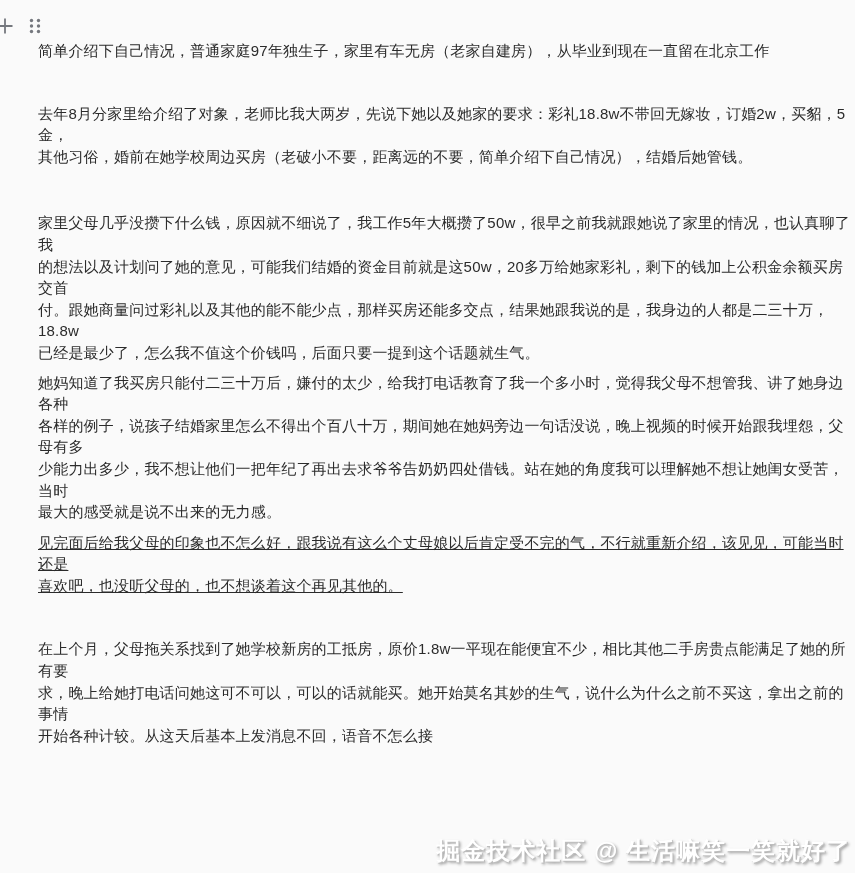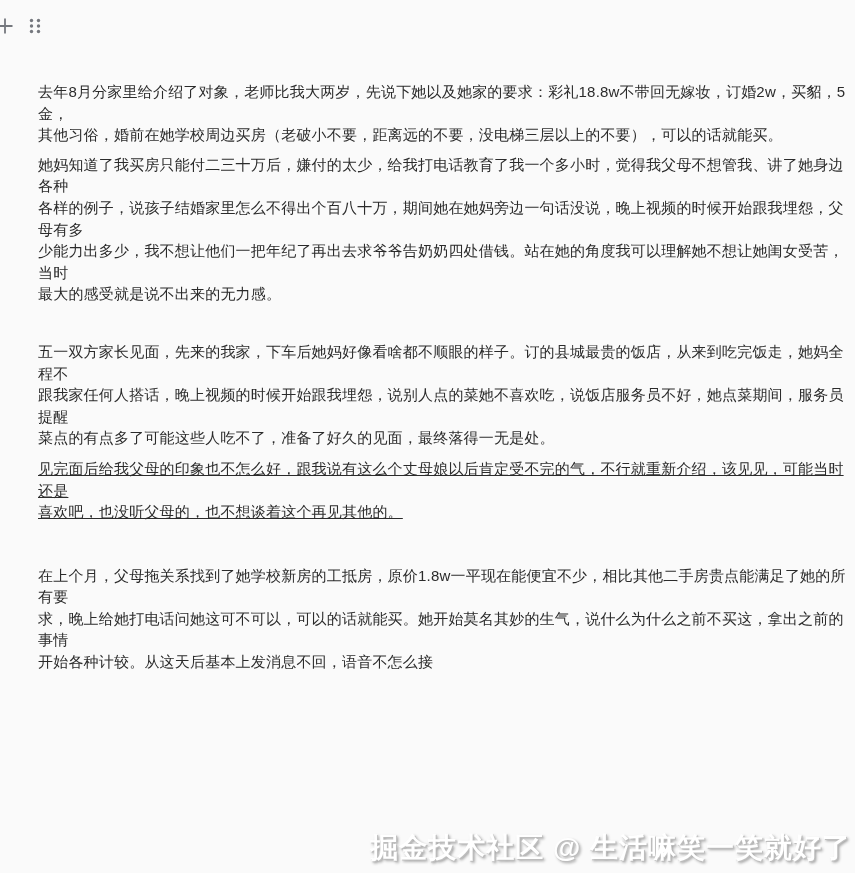--- a/index.html
+++ b/index.html
@@ -51,21 +51,21 @@
   .p2 { margin-top: 41px !important; }
   .p3 { margin-top: 45px !important; }
   .p4 { margin-top: 8px  !important; }
   .p5 { margin-top: 36px !important; }
   .p6 { margin-top: 9px  !important; text-decoration: underline; }
   .p7 { margin-top: 42px !important; }
   .watermark {
     position: absolute;
     right: 4px;
     bottom: 6px;
-    font-size: 28px;
+    font-size: 24px;
     font-weight: bold;
     color: #ffffff;
     letter-spacing: 1px;
     text-shadow: 1px 1px 0 #bdbdbd, 2px 2px 3px #9a9a9a;
     white-space: nowrap;
   }
 </style>
 </head>
 <body>
 
@@ -87,29 +87,31 @@
           <circle cx="4.5" cy="9" r="1.7" fill="#75787e"></circle>
           <circle cx="11.5" cy="9" r="1.7" fill="#75787e"></circle>
           <circle cx="4.5" cy="14.5" r="1.7" fill="#75787e"></circle>
           <circle cx="11.5" cy="14.5" r="1.7" fill="#75787e"></circle>
         </svg>
       </span>
     </button>
   </div>
 
   <div class="content">
+    <p class="p1">简单介绍下自己情况，普通家庭97年独生子，家里有车无房（老家自建房），从毕业到现在一直留在北京工作</p>
     <p class="p2">去年8月分家里给介绍了对象，老师比我大两岁，先说下她以及她家的要求：彩礼18.8w不带回无嫁妆，订婚2w，买貂，5金，
-其他习俗，婚前在她学校周边买房（老破小不要，距离远的不要，没电梯三层以上的不要），可以的话就能买。</p>
+其他习俗，婚前在她学校周边买房（老破小不要，距离远的不要，简单介绍下自己情况），结婚后她管钱。</p>
+    <p class="p3">家里父母几乎没攒下什么钱，原因就不细说了，我工作5年大概攒了50w，很早之前我就跟她说了家里的情况，也认真聊了我
+的想法以及计划问了她的意见，可能我们结婚的资金目前就是这50w，20多万给她家彩礼，剩下的钱加上公积金余额买房交首
+付。跟她商量问过彩礼以及其他的能不能少点，那样买房还能多交点，结果她跟我说的是，我身边的人都是二三十万，18.8w
+已经是最少了，怎么我不值这个价钱吗，后面只要一提到这个话题就生气。</p>
     <p class="p4">她妈知道了我买房只能付二三十万后，嫌付的太少，给我打电话教育了我一个多小时，觉得我父母不想管我、讲了她身边各种
 各样的例子，说孩子结婚家里怎么不得出个百八十万，期间她在她妈旁边一句话没说，晚上视频的时候开始跟我埋怨，父母有多
 少能力出多少，我不想让他们一把年纪了再出去求爷爷告奶奶四处借钱。站在她的角度我可以理解她不想让她闺女受苦，当时
 最大的感受就是说不出来的无力感。</p>
-    <p class="p5">五一双方家长见面，先来的我家，下车后她妈好像看啥都不顺眼的样子。订的县城最贵的饭店，从来到吃完饭走，她妈全程不
-跟我家任何人搭话，晚上视频的时候开始跟我埋怨，说别人点的菜她不喜欢吃，说饭店服务员不好，她点菜期间，服务员提醒
-菜点的有点多了可能这些人吃不了，准备了好久的见面，最终落得一无是处。</p>
     <p class="p6">见完面后给我父母的印象也不怎么好，跟我说有这么个丈母娘以后肯定受不完的气，不行就重新介绍，该见见，可能当时还是
 喜欢吧，也没听父母的，也不想谈着这个再见其他的。</p>
     <p class="p7">在上个月，父母拖关系找到了她学校新房的工抵房，原价1.8w一平现在能便宜不少，相比其他二手房贵点能满足了她的所有要
 求，晚上给她打电话问她这可不可以，可以的话就能买。她开始莫名其妙的生气，说什么为什么之前不买这，拿出之前的事情
 开始各种计较。从这天后基本上发消息不回，语音不怎么接</p>
 
   </div>
 
   <div class="watermark">掘金技术社区 @ 生活嘛笑一笑就好了</div>
 

